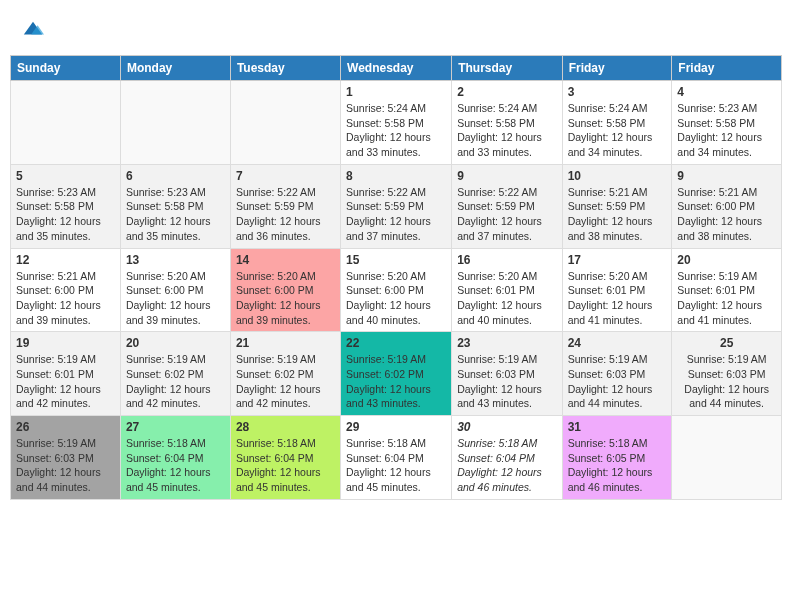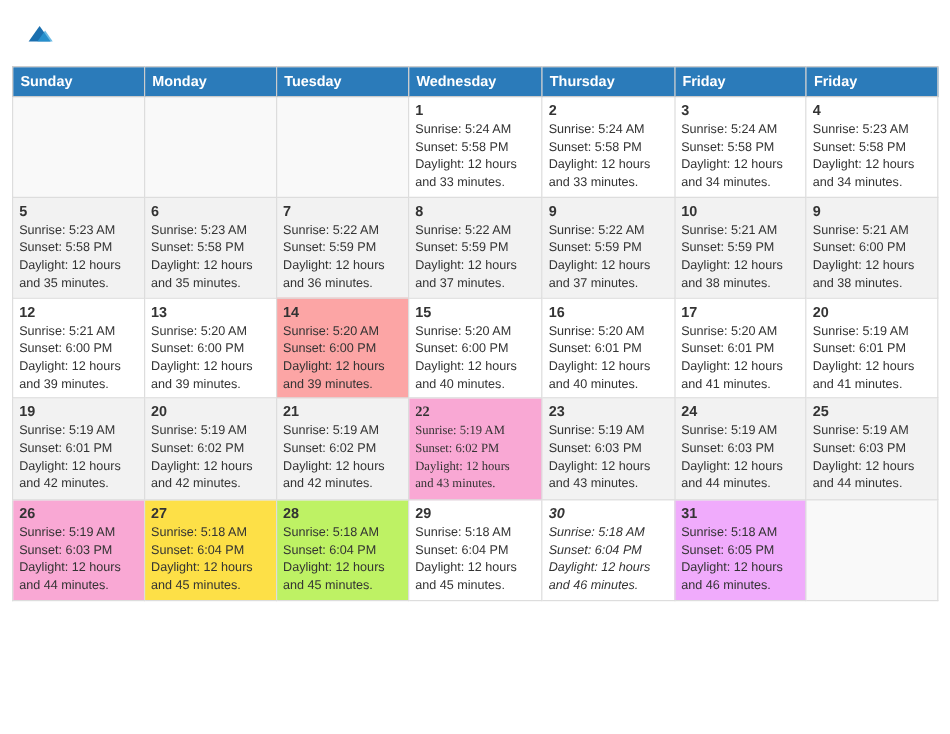--- a/index.html
+++ b/index.html
@@ -274,58 +274,58 @@
 Daylight: 12 hours
 and 42 minutes.</div>
         </td>
         <td style="background-color: rgb(242, 242, 242);">
           <div class="day-number">21</div>
           <div class="day-info" style="white-space: pre-line;">Sunrise: 5:19 AM
 Sunset: 6:02 PM
 Daylight: 12 hours
 and 42 minutes.</div>
         </td>
-        <td style="background-color: #f9a8d4; font-family: Liberation Serif, serif;">
+        <td style="background-color: #14b8a6;">
           <div class="day-number">22</div>
           <div class="day-info" style="white-space: pre-line;">Sunrise: 5:19 AM
 Sunset: 6:02 PM
 Daylight: 12 hours
 and 43 minutes.</div>
         </td>
         <td style="background-color: rgb(242, 242, 242);">
           <div class="day-number">23</div>
           <div class="day-info" style="white-space: pre-line;">Sunrise: 5:19 AM
 Sunset: 6:03 PM
 Daylight: 12 hours
 and 43 minutes.</div>
         </td>
         <td style="background-color: rgb(242, 242, 242);">
           <div class="day-number">24</div>
           <div class="day-info" style="white-space: pre-line;">Sunrise: 5:19 AM
 Sunset: 6:03 PM
 Daylight: 12 hours
 and 44 minutes.</div>
         </td>
-        <td style="background-color: rgb(242, 242, 242);">
+        <td style="background-color: rgb(242, 242, 242); text-align: center;">
           <div class="day-number">25</div>
           <div class="day-info" style="white-space: pre-line;">Sunrise: 5:19 AM
 Sunset: 6:03 PM
 Daylight: 12 hours
 and 44 minutes.</div>
         </td>
       </tr>
       <tr>
-        <td style="background-color: #f9a8d4;">
+        <td style="background-color: #a3a3a3;">
           <div class="day-number">26</div>
           <div class="day-info" style="white-space: pre-line;">Sunrise: 5:19 AM
 Sunset: 6:03 PM
 Daylight: 12 hours
 and 44 minutes.</div>
         </td>
-        <td style="background-color: #fde047;">
+        <td style="background-color: #86efac;">
           <div class="day-number">27</div>
           <div class="day-info" style="white-space: pre-line;">Sunrise: 5:18 AM
 Sunset: 6:04 PM
 Daylight: 12 hours
 and 45 minutes.</div>
         </td>
         <td style="background-color: #bef264;">
           <div class="day-number">28</div>
           <div class="day-info" style="white-space: pre-line;">Sunrise: 5:18 AM
 Sunset: 6:04 PM

